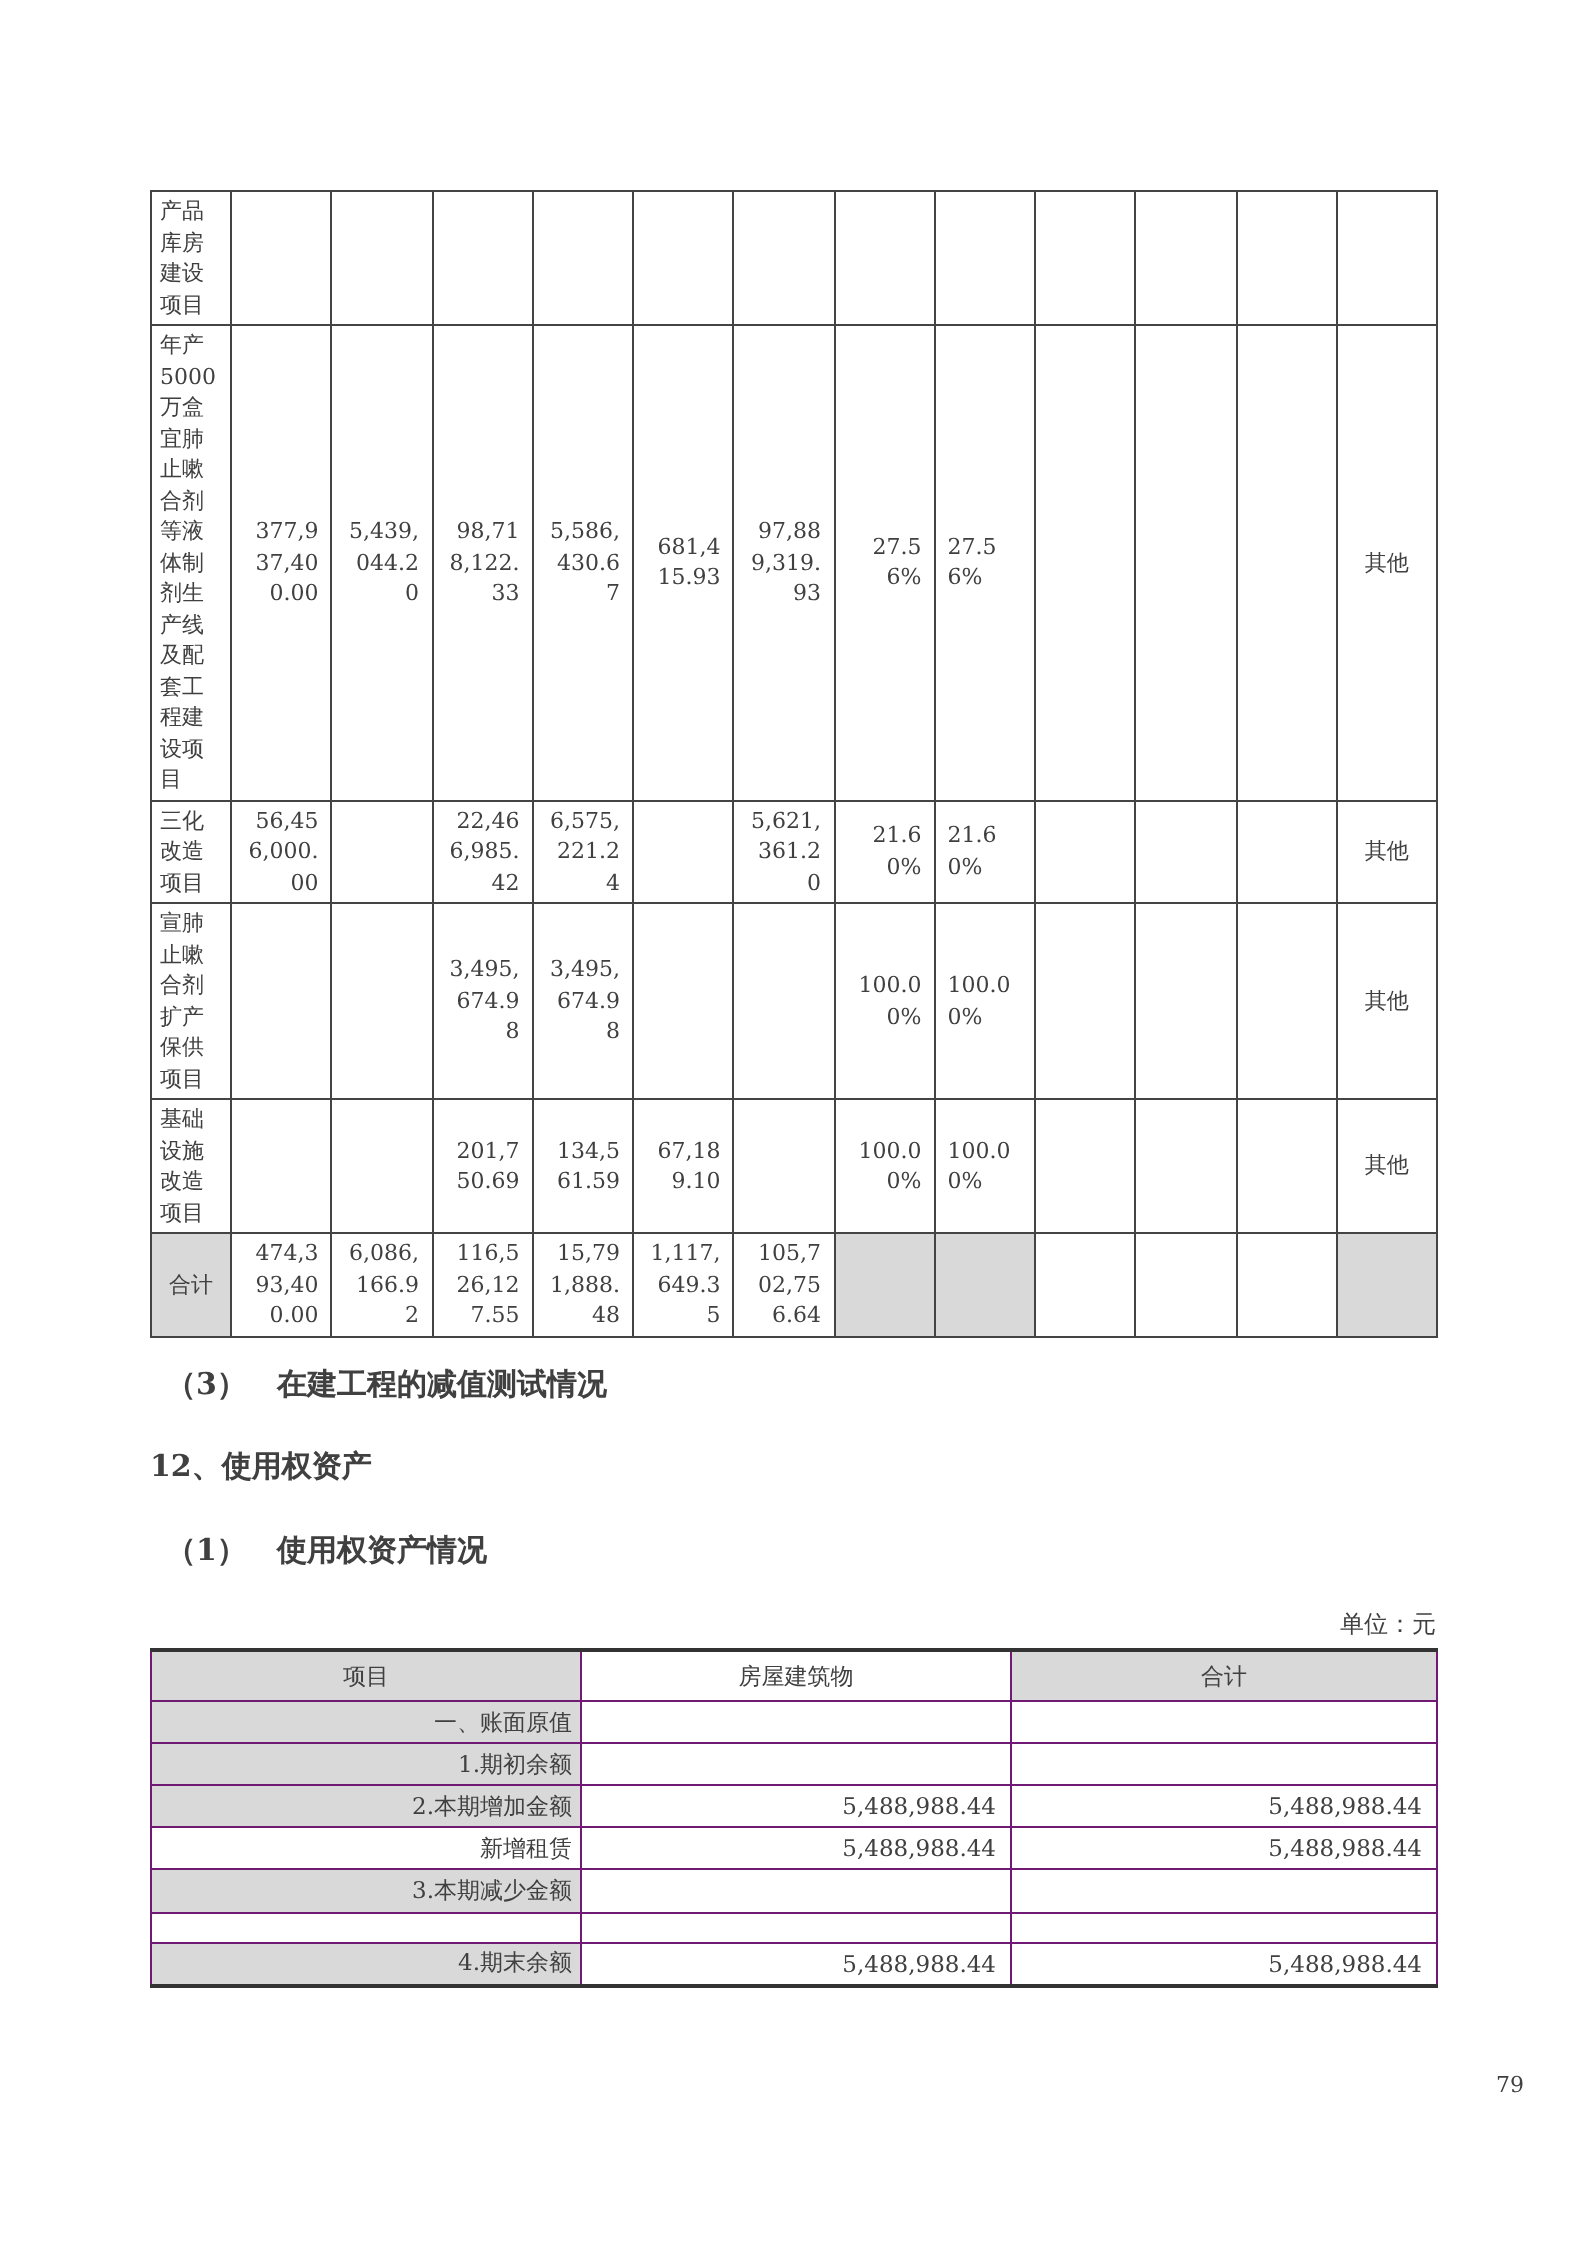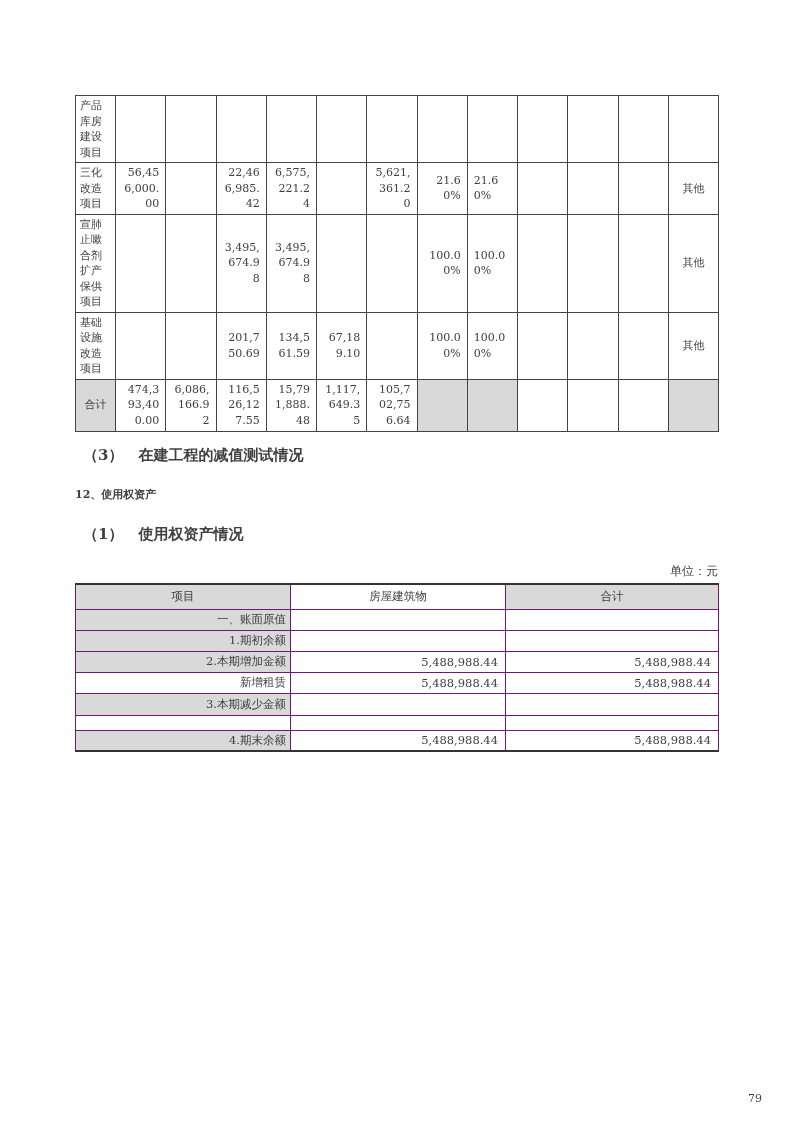--- a/index.html
+++ b/index.html
@@ -29,38 +29,38 @@
   table.t1 td.other { text-align:center; padding:2px 2px; word-break:normal; }
   table.t1 td.shade { background:#d9d9d9; }
   table.t1 td.total-lbl { text-align:center; vertical-align:middle; word-break:normal; }
 
   
   .h-s3   { margin:14px 0 0 8px;  font-size:15px; font-weight:bold; }
   .h-s3 .hnum, .h-s121 .hnum { margin-right:15px; }
   .applicable { margin:21px 0 0 0; font-size:12px; }
   .applicable .grp2 { margin-left:9px; }
   .applicable .box { font-size:12px; }
-  .h-s12  { margin:22px 0 0 0; font-size:11px; font-weight:bold; }
+  .h-s12  { margin:22px 0 0 0; font-size:15px; font-weight:bold; }
   .h-s121 { margin:23px 0 0 8px; font-size:15px; font-weight:bold; }
   .unit   { margin:19px 0 3px 0; font-size:12px; text-align:right; }
 
   
   table.t2 {
     width:643px; border-collapse:collapse; table-layout:fixed;
     font-size:11.5px;
     border-top:2px solid #333; border-bottom:2px solid #333;
   }
   table.t2 th, table.t2 td { border:1px solid #701a75; vertical-align:middle; overflow:hidden; }
   table.t2 th { font-weight:normal; text-align:center; padding:2px 4px; }
   table.t2 td.lbl2 { text-align:right; padding:1px 4px 1px 5px; }
   table.t2 td.indent { padding-left:27px; }
   table.t2 td.val { text-align:right; padding:1px 7px 1px 4px; }
   table.t2 .shade { background:#d9d9d9; }
 
-  .pagenum { position:absolute; top:1092px; right:75px; font-size:11px; }
+  .pagenum { position:absolute; top:1036px; right:75px; font-size:11px; }
 </style>
 </head>
 <body>
 
 <div class="page">
   <div class="content">
 
     <table class="t1">
       <colgroup>
         <col style="width:40px">
@@ -74,20 +74,35 @@
             <td class="num"></td>
             <td class="num"></td>
             <td class="num"></td>
             <td class="num"></td>
             <td class="pct-r"></td>
             <td class="pct-l"></td>
             <td class="blank"></td>
             <td class="blank"></td>
             <td class="blank"></td>
             <td class="other"></td>
+          </tr>
+          <tr style="height: 234px;">
+            <td class="lbl">年产5000万盒宜肺止嗽合剂等液体制剂生产线及配套工程建设项目</td>
+            <td class="num">377,937,400.00</td>
+            <td class="num">5,439,044.20</td>
+            <td class="num">98,718,122.33</td>
+            <td class="num">5,586,430.67</td>
+            <td class="num">681,415.93</td>
+            <td class="num">97,889,319.93</td>
+            <td class="pct-r">27.56%</td>
+            <td class="pct-l">27.56%</td>
+            <td class="blank"></td>
+            <td class="blank"></td>
+            <td class="blank"></td>
+            <td class="other">其他</td>
           </tr>
           <tr style="height: 44px;">
             <td class="lbl">三化改造项目</td>
             <td class="num">56,456,000.00</td>
             <td class="num"></td>
             <td class="num">22,466,985.42</td>
             <td class="num">6,575,221.24</td>
             <td class="num"></td>
             <td class="num">5,621,361.20</td>
             <td class="pct-r">21.60%</td>

